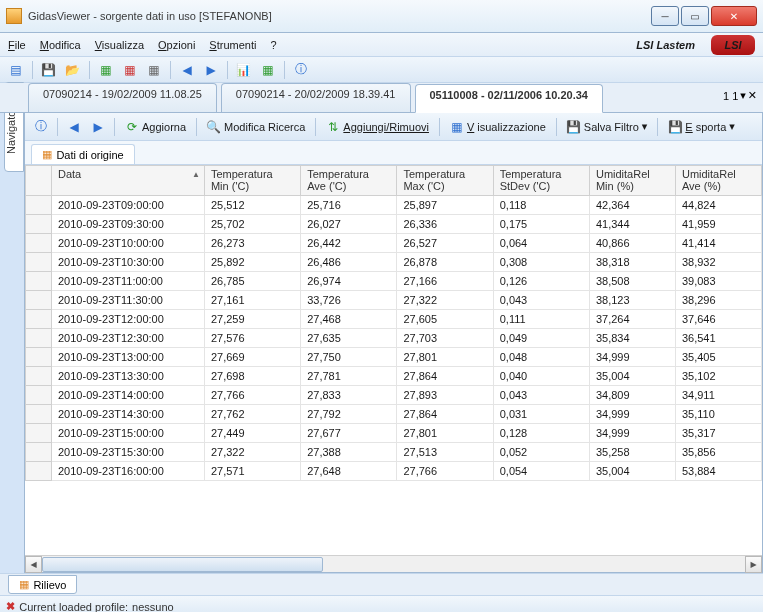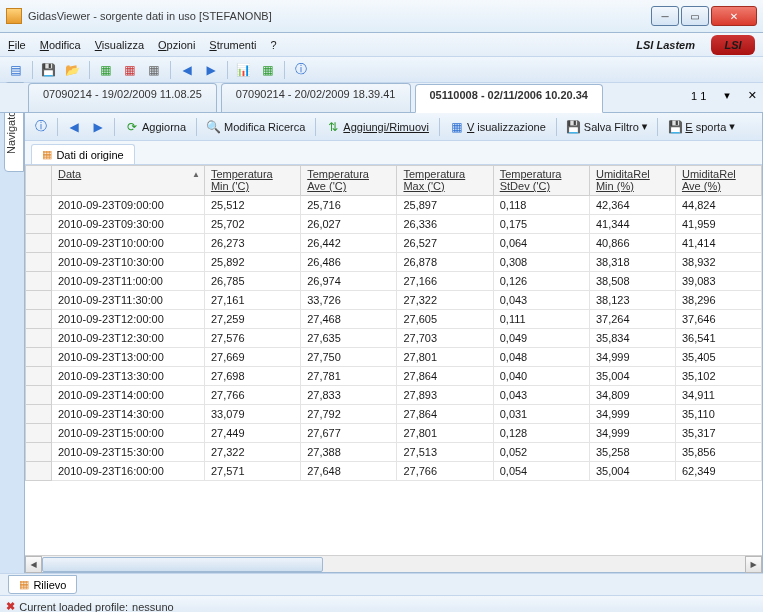--- a/index.html
+++ b/index.html
@@ -19,34 +19,34 @@
 .brand-logo { width:44px; height:20px; background:linear-gradient(#c33,#a11); border-radius:6px; color:#fff; font-size:11px; font-weight:bold; display:flex; align-items:center; justify-content:center; }
 
 .toolbar1 { height: 26px; background: linear-gradient(#f0f6fc,#dce9f6); display: flex; align-items: center; padding: 0 6px; gap: 4px; border-bottom: 1px solid #c3d6eb; }
 .tbtn { width: 20px; height: 20px; display: flex; align-items: center; justify-content: center; border-radius: 2px; font-size: 12px; cursor: default; }
 .sep { width: 1px; height: 18px; background: #b4c8df; margin: 0 2px; }
 
 .tabstrip { height: 30px; background: #e7eff8; display: flex; padding: 0 6px 0 28px; gap: 4px; border-bottom: 1px solid #9fb8d3; position: relative; }
 .sidetab { position: absolute; left: 4px; top: 82px; width: 20px; height: 90px; background: #fff; border: 1px solid #9fb8d3; writing-mode: vertical-rl; transform: rotate(180deg); text-align: center; padding: 4px 0; color: #333; border-radius: 0 4px 4px 0; }
 .tab { padding: 4px 14px; background: linear-gradient(#f2f7fc,#e0ebf5); border: 1px solid #9fb8d3; border-bottom: none; border-radius: 4px 4px 0 0; color: #333; }
 .tab.active { background: #fff; font-weight: bold; border-bottom: 1px solid #fff; position: relative; top: 1px; }
-.tabstrip .tabextra { margin-left: auto; display:flex; gap:18px; align-items:center; padding-bottom:4px; }
+.tabstrip .tabextra { margin-left: auto; display:flex; gap:2px; align-items:center; padding-bottom:4px; }
 
 .workarea { background: #fff; margin-left: 24px; height: 460px; border: 1px solid #9fb8d3; border-top: none; display: flex; flex-direction: column; }
 
 .toolbar2 { height: 28px; background: linear-gradient(#f0f6fc,#dce9f6); display: flex; align-items: center; padding: 0 6px; gap: 4px; border-bottom: 1px solid #c3d6eb; }
 .tlink { padding: 2px 4px; color: #1a1a1a; display: flex; align-items: center; gap: 3px; cursor: default; }
 .tlink .ic { width: 14px; height: 14px; display: inline-flex; align-items: center; justify-content: center; font-size: 12px; }
 
 .subtab { height: 24px; background: #f2f7fc; border-bottom: 1px solid #c3d6eb; display: flex; align-items: flex-end; padding-left: 6px; }
 .subtab .st { padding: 3px 10px; background: #fff; border: 1px solid #c3d6eb; border-bottom: none; border-radius: 3px 3px 0 0; display: flex; align-items: center; gap: 4px; }
 
 .gridwrap { flex: 1; overflow: auto; position: relative; }
 table { border-collapse: collapse; width: 100%; }
-th { background: #f5f5f5; border: 1px solid #d0d0d0; padding: 2px 6px; text-align: left; font-weight: normal; color: #333; position: relative; height: 30px; vertical-align: top; text-decoration: underline; }
+th { background: #f5f5f5; border: 1px solid #d0d0d0; padding: 2px 6px; text-align: left; font-weight: normal; color: #333; position: relative; height: 30px; vertical-align: top; }
 th .sortarrow { font-size: 8px; color: #666; position: absolute; right: 4px; top: 4px; }
 td { border: 1px solid #e4e4e4; padding: 3px 6px; color: #1a1a1a; white-space: nowrap; }
 .rowhead { width: 26px; background: #f5f5f5; border: 1px solid #d0d0d0; }
 
 .hscroll { height: 17px; background: #f0f0f0; border-top: 1px solid #d0d0d0; display: flex; align-items: center; }
 .hscroll .ar { width: 17px; height: 17px; background: linear-gradient(#fbfbfb,#e4e4e4); border: 1px solid #b8b8b8; display: flex; align-items: center; justify-content: center; font-size: 8px; color: #555; }
 .hscroll .track { flex: 1; position: relative; height: 17px; }
 .hscroll .thumb { position: absolute; left: 0; width: 40%; height: 15px; top: 1px; background: linear-gradient(#eef3fa,#cfe0f0); border: 1px solid #9fb8d3; border-radius: 2px; }
 
 .bottomtab { height: 22px; background: #e7eff8; display: flex; align-items: center; padding-left: 8px; border-top: 1px solid #c3d6eb; }
@@ -278,21 +278,21 @@
             <td>27,766</td>
             <td>27,833</td>
             <td>27,893</td>
             <td>0,043</td>
             <td>34,809</td>
             <td>34,911</td>
           </tr>
           <tr>
             <td class="rowhead"></td>
             <td>2010-09-23T14:30:00</td>
-            <td>33,079</td>
+            <td>27,762</td>
             <td>27,792</td>
             <td>27,864</td>
             <td>0,031</td>
             <td>34,999</td>
             <td>35,110</td>
           </tr>
           <tr>
             <td class="rowhead"></td>
             <td>2010-09-23T15:00:00</td>
             <td>27,449</td>
@@ -313,21 +313,21 @@
             <td>35,856</td>
           </tr>
           <tr>
             <td class="rowhead"></td>
             <td>2010-09-23T16:00:00</td>
             <td>27,571</td>
             <td>27,648</td>
             <td>27,766</td>
             <td>0,054</td>
             <td>35,004</td>
-            <td>62,349</td>
+            <td>53,884</td>
           </tr>
         </tbody>
       </table>
     </div>
 
   <div class="hscroll">
     <div class="ar">◀</div>
     <div class="track">
         <div class="thumb"></div>
       </div>

